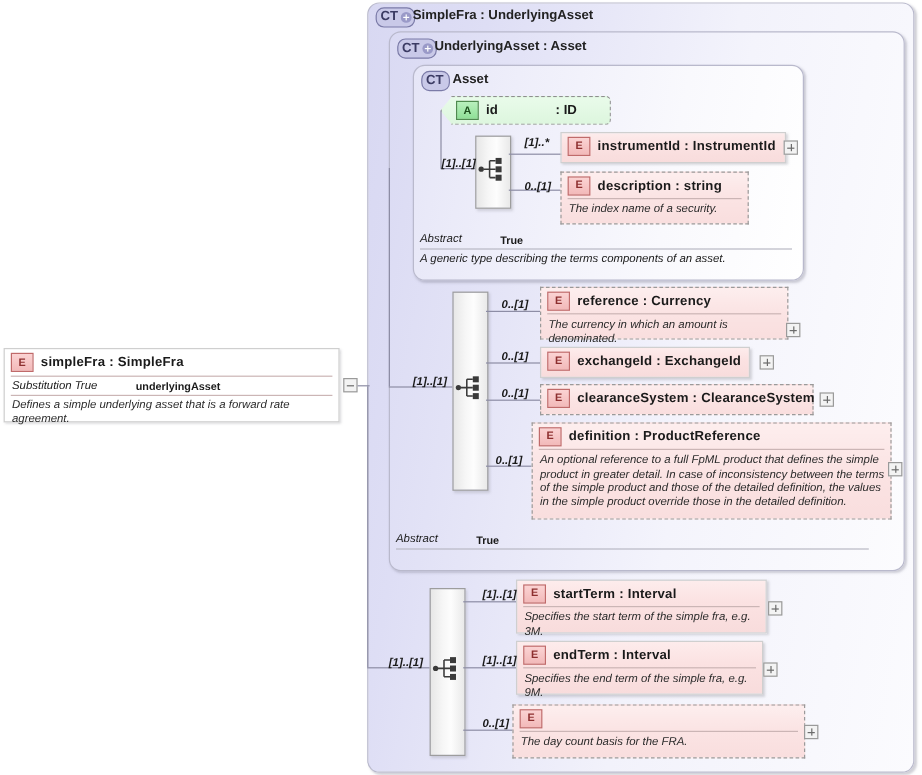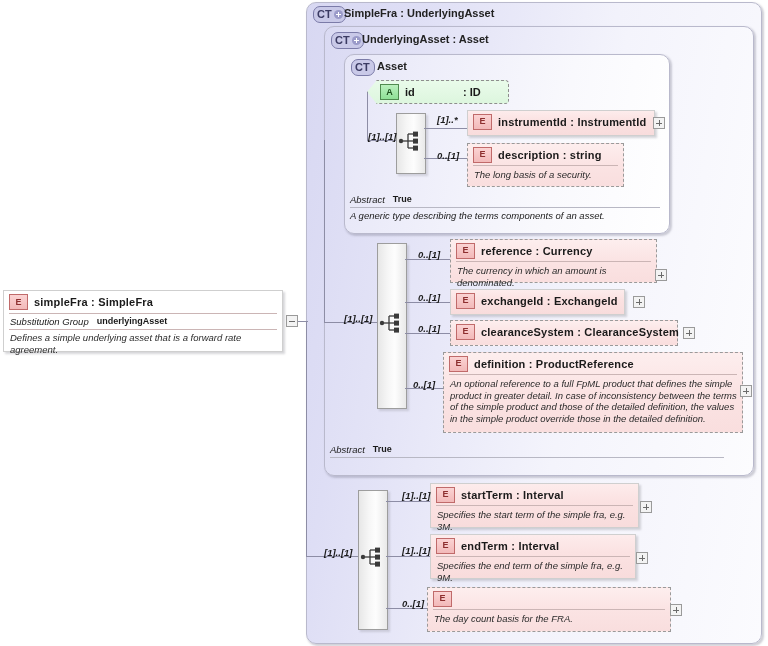--- a/index.html
+++ b/index.html
@@ -181,24 +181,25 @@
     width: 58px;
   }
   .attr-type {
     font-size: 11px; font-weight: bold; color: #1a1a1a;
   }
 
   
   .info-block { position: absolute; }
   .info-row {
     display: flex;
-    align-items: flex-start;
+    align-items: flex-end;
     border-bottom: 1px solid #b8b8c4;
     padding: 1px 0 2px 0;
     font-size: 9.5px;
+    gap: 24px;
   }
   .info-row .k {
     font-style: italic;
     color: #1a1a1a;
     margin-right: 8px;
   }
   .info-row .v {
     font-weight: bold;
     color: #1a1a1a;
     font-size: 9px;
@@ -322,21 +323,21 @@
     </div>
   </div>
   <div class="card" style="left:437px; top:114px;">[1]..*</div>
   <div class="toggle plus" style="left:653px; top:117px;"></div>
 
   <div class="node dashed" style="left:467px; top:143px; width:157px; height:44px;">
     <div class="node-head">
       <div class="e-icon">E</div>
       <div class="node-title">description : string</div>
     </div>
-    <div class="node-doc">The long basis of a security.</div>
+    <div class="node-doc">The index name of a security.</div>
   </div>
   <div class="card" style="left:437px; top:150px;">0..[1]</div>
 
   <div class="info-block" style="left:350px; top:193px; width:310px;">
     <div class="info-row">
       <span class="k">Abstract</span>
       <span class="v">True</span>
     </div>
     <div class="info-desc">A generic type describing the terms components of an asset.</div>
   </div>
@@ -457,21 +458,21 @@
   </div>
   <div class="card" style="left:402px; top:598px;">0..[1]</div>
   <div class="toggle plus" style="left:670px; top:604px;"></div>
 
   <div class="node white-body" style="left:3px; top:290px; width:280px; height:62px;">
     <div class="node-head" style="height:22px;">
       <div class="e-icon">E</div>
       <div class="node-title">simpleFra : SimpleFra</div>
     </div>
     <div class="info-row" style="margin:0 5px; border-top:1px solid #cbb5b5; border-bottom:1px solid #cbb5b5; padding:2px 0 2px 1px;">
-      <span class="k">Substitution Group</span>
+      <span class="k">Substitution True</span>
       <span class="v">underlyingAsset</span>
     </div>
     <div class="node-doc" style="border-top:none; padding-top:2px;">Defines a simple underlying asset that is a forward rate agreement.</div>
   </div>
 
   <div class="toggle" style="left:286px; top:315px;"></div>
   <div class="line-h" style="left:298px; top:321px; width:10px;"></div>
 
 </div>
 

